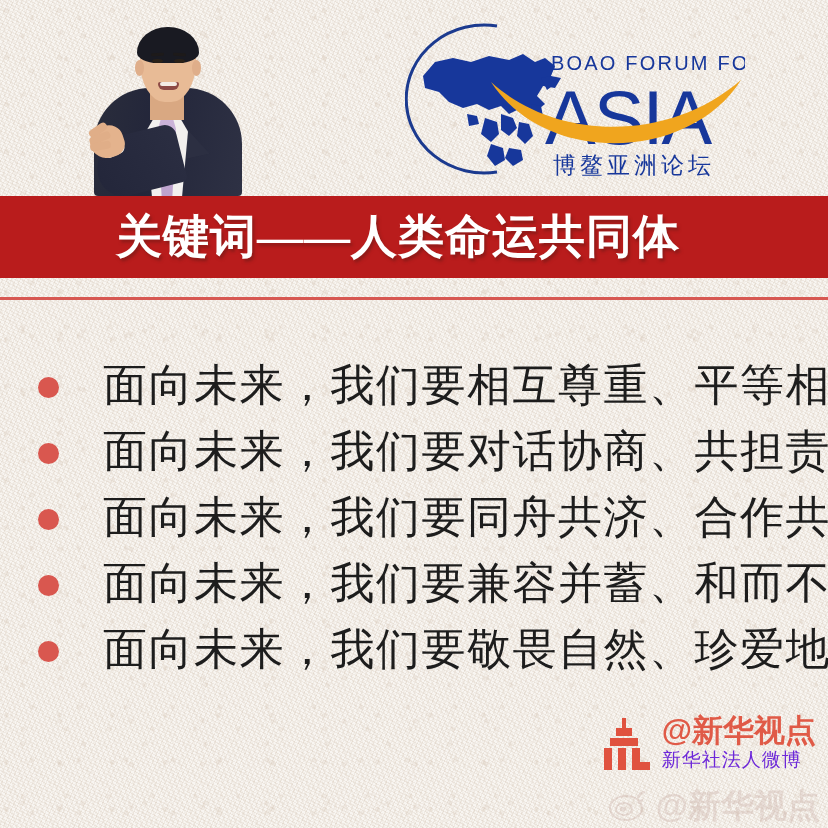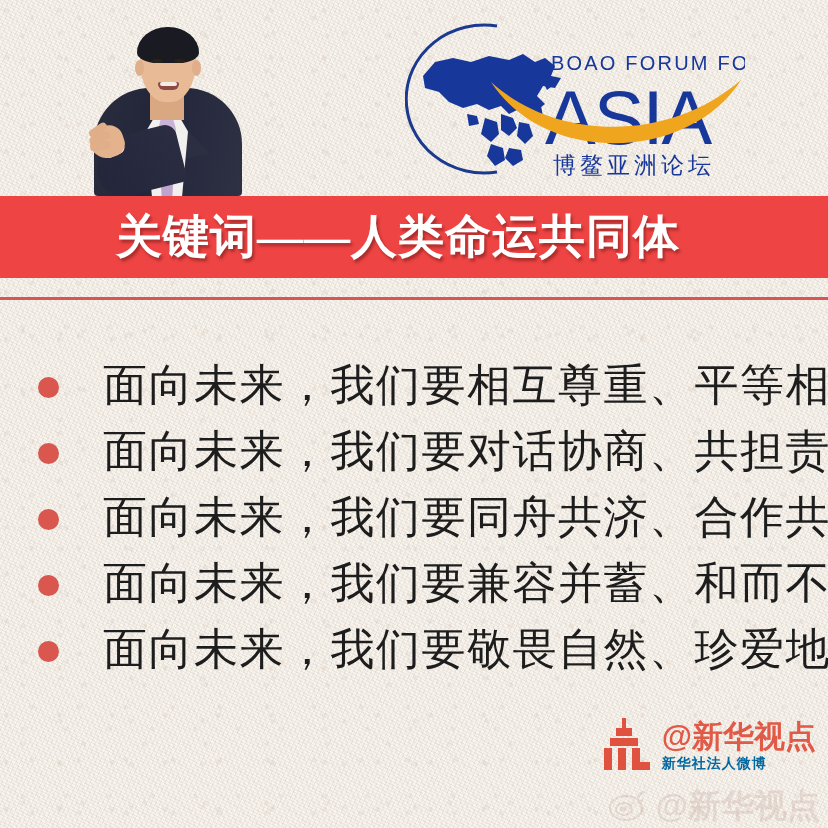--- a/index.html
+++ b/index.html
@@ -199,21 +199,21 @@
   }
   #boao-logo svg { display: block; width: 340px; height: 162px; }
 
   
   #banner {
     position: absolute;
     left: 0;
     top: 196px;
     width: 828px;
     height: 82px;
-    background: #ef4444;
+    background: #b91c1c;
     z-index: 4;
     display: flex;
     align-items: center;
     text-align: center;
   }
   #banner-title {
     margin-left: 116px;
     color: #ffffff;
     font-size: 46px;
     font-weight: 700;
@@ -289,23 +289,23 @@
   #brand-main {
     color: #e05a47;
     font-size: 31px;
     font-weight: 700;
     line-height: 1.05;
     letter-spacing: 0px;
     white-space: nowrap;
     font-family: "Liberation Sans", "DejaVu Sans", sans-serif;
   }
   #brand-sub {
-    color: #0369a1;
-    font-size: 14px;
-    font-weight: 700;
+    color: #6d28d9;
+    font-size: 19px;
+    font-weight: 400;
     line-height: 1.2;
     letter-spacing: 1px;
     white-space: nowrap;
     margin-top: 2px;
     font-family: "Liberation Sans", "DejaVu Sans", sans-serif;
   }
 
   
   #weibo-wm {
     position: absolute;

